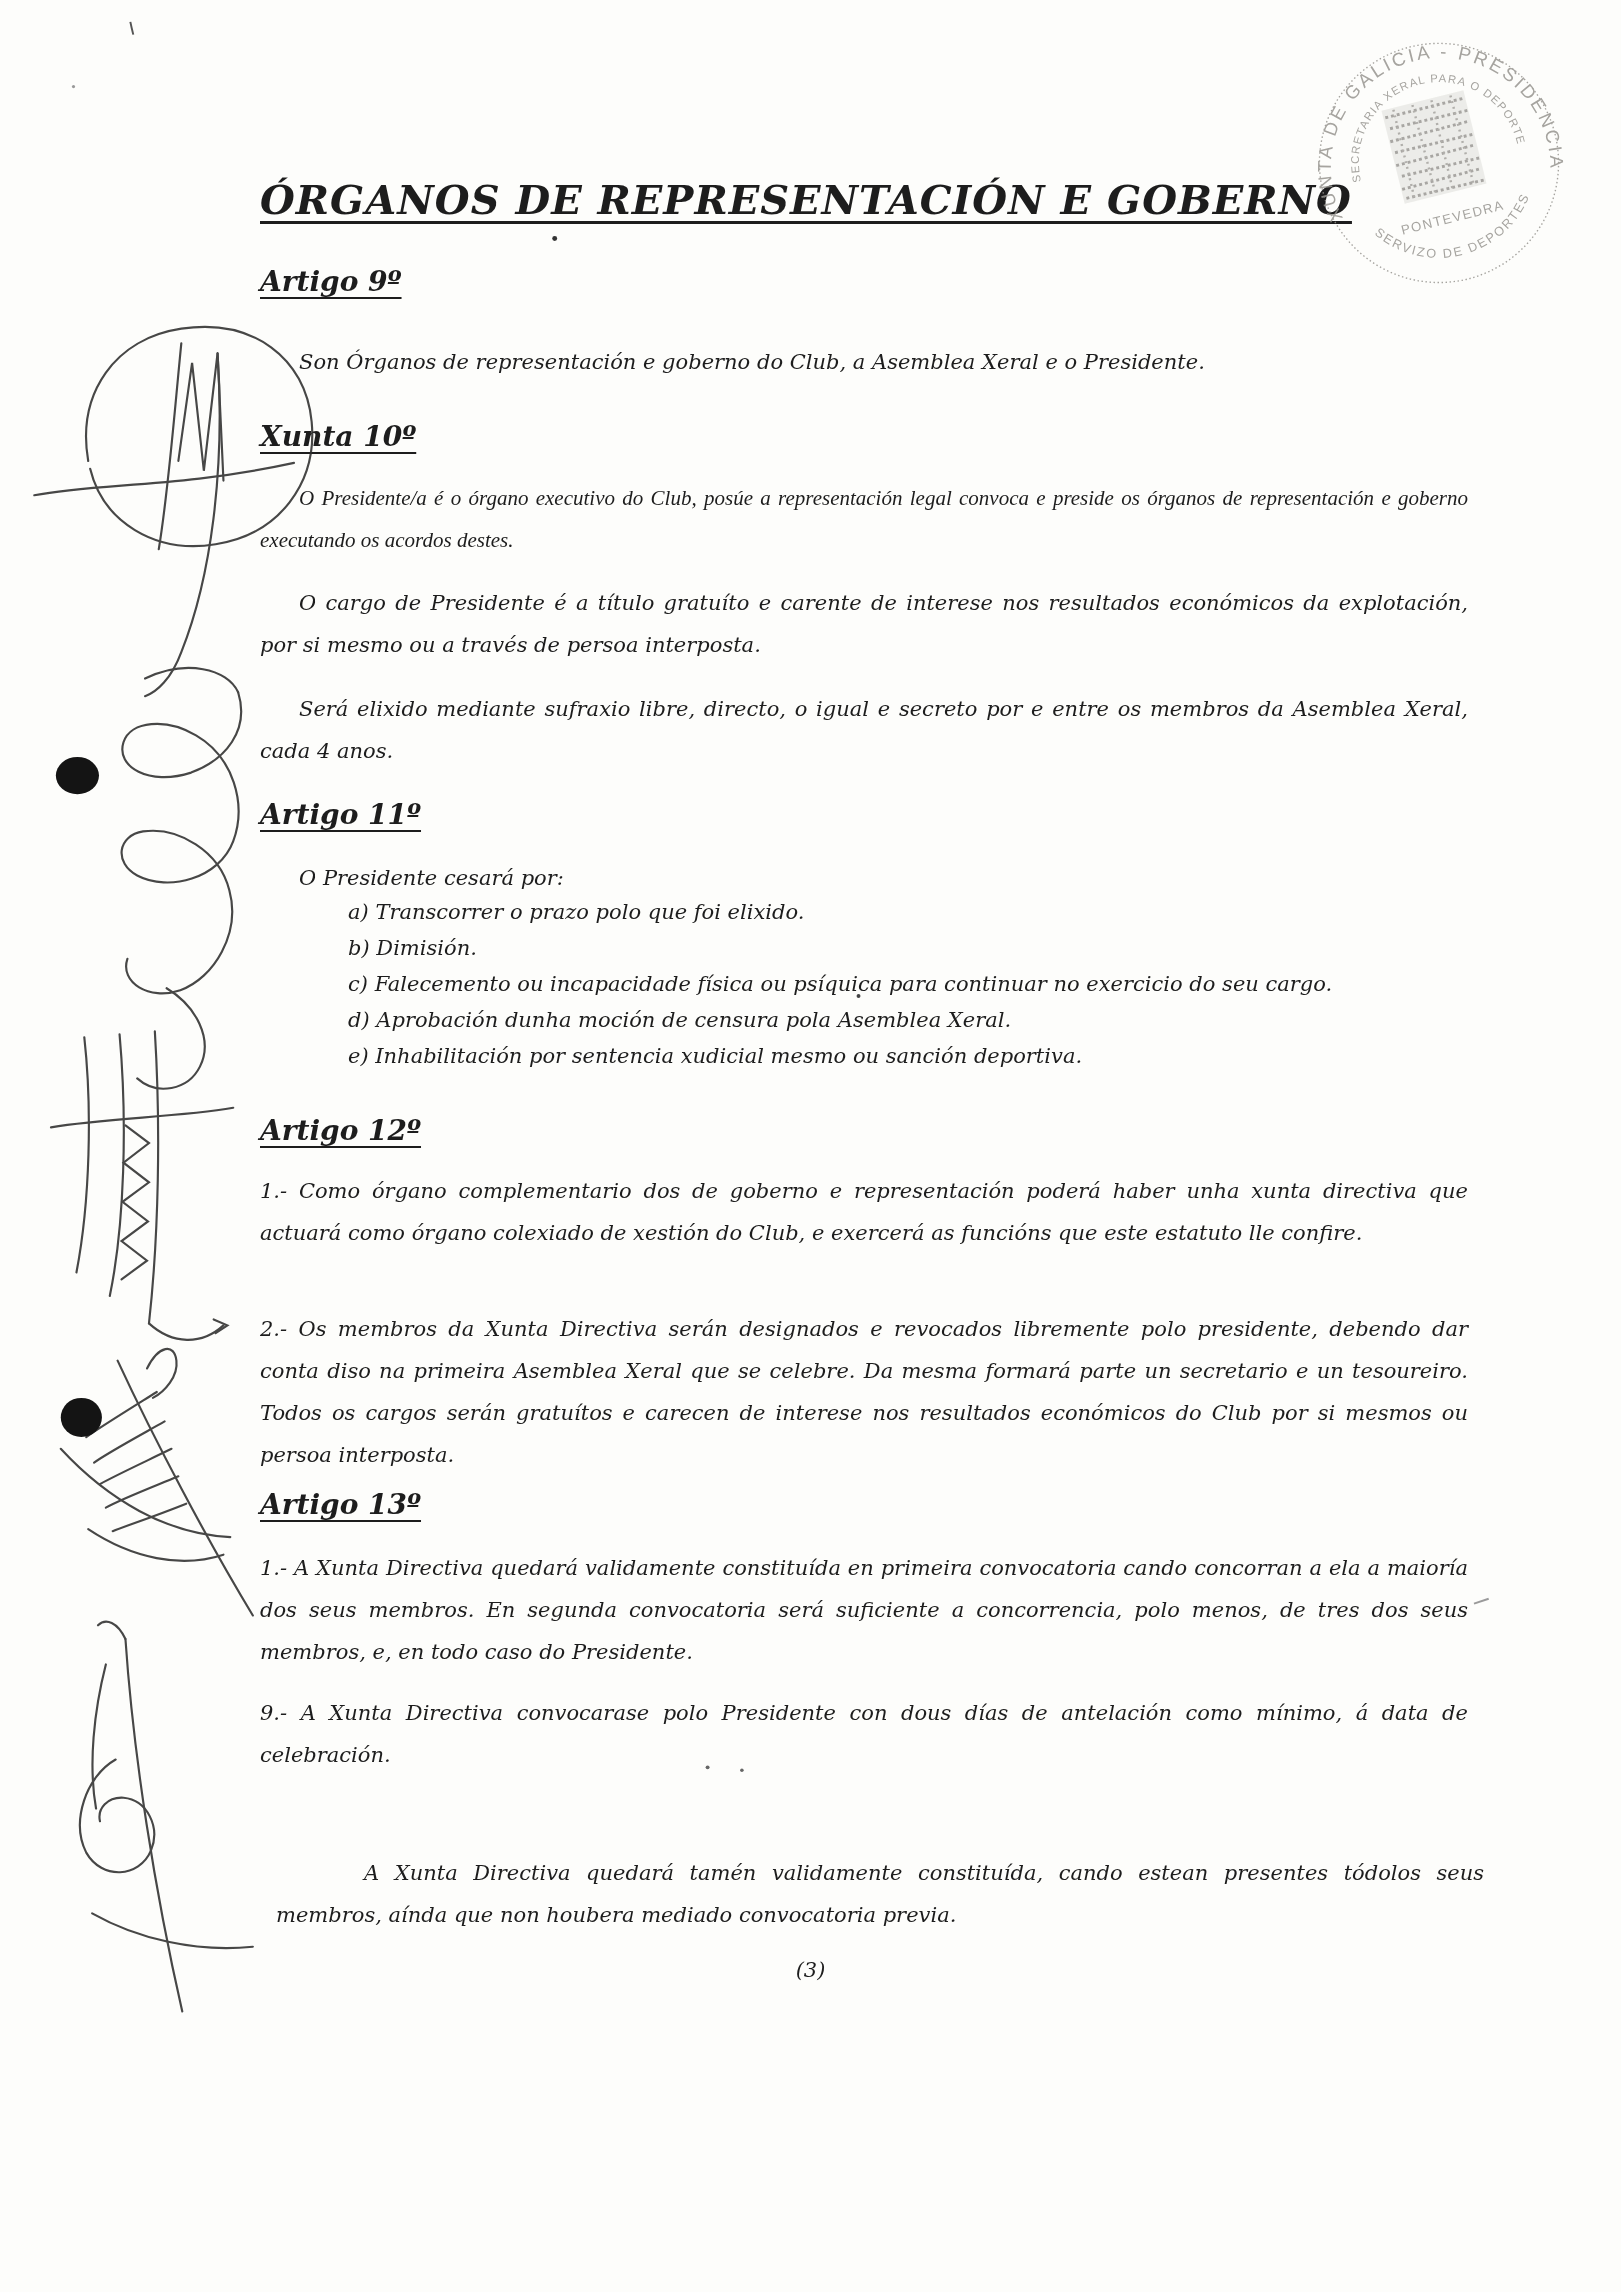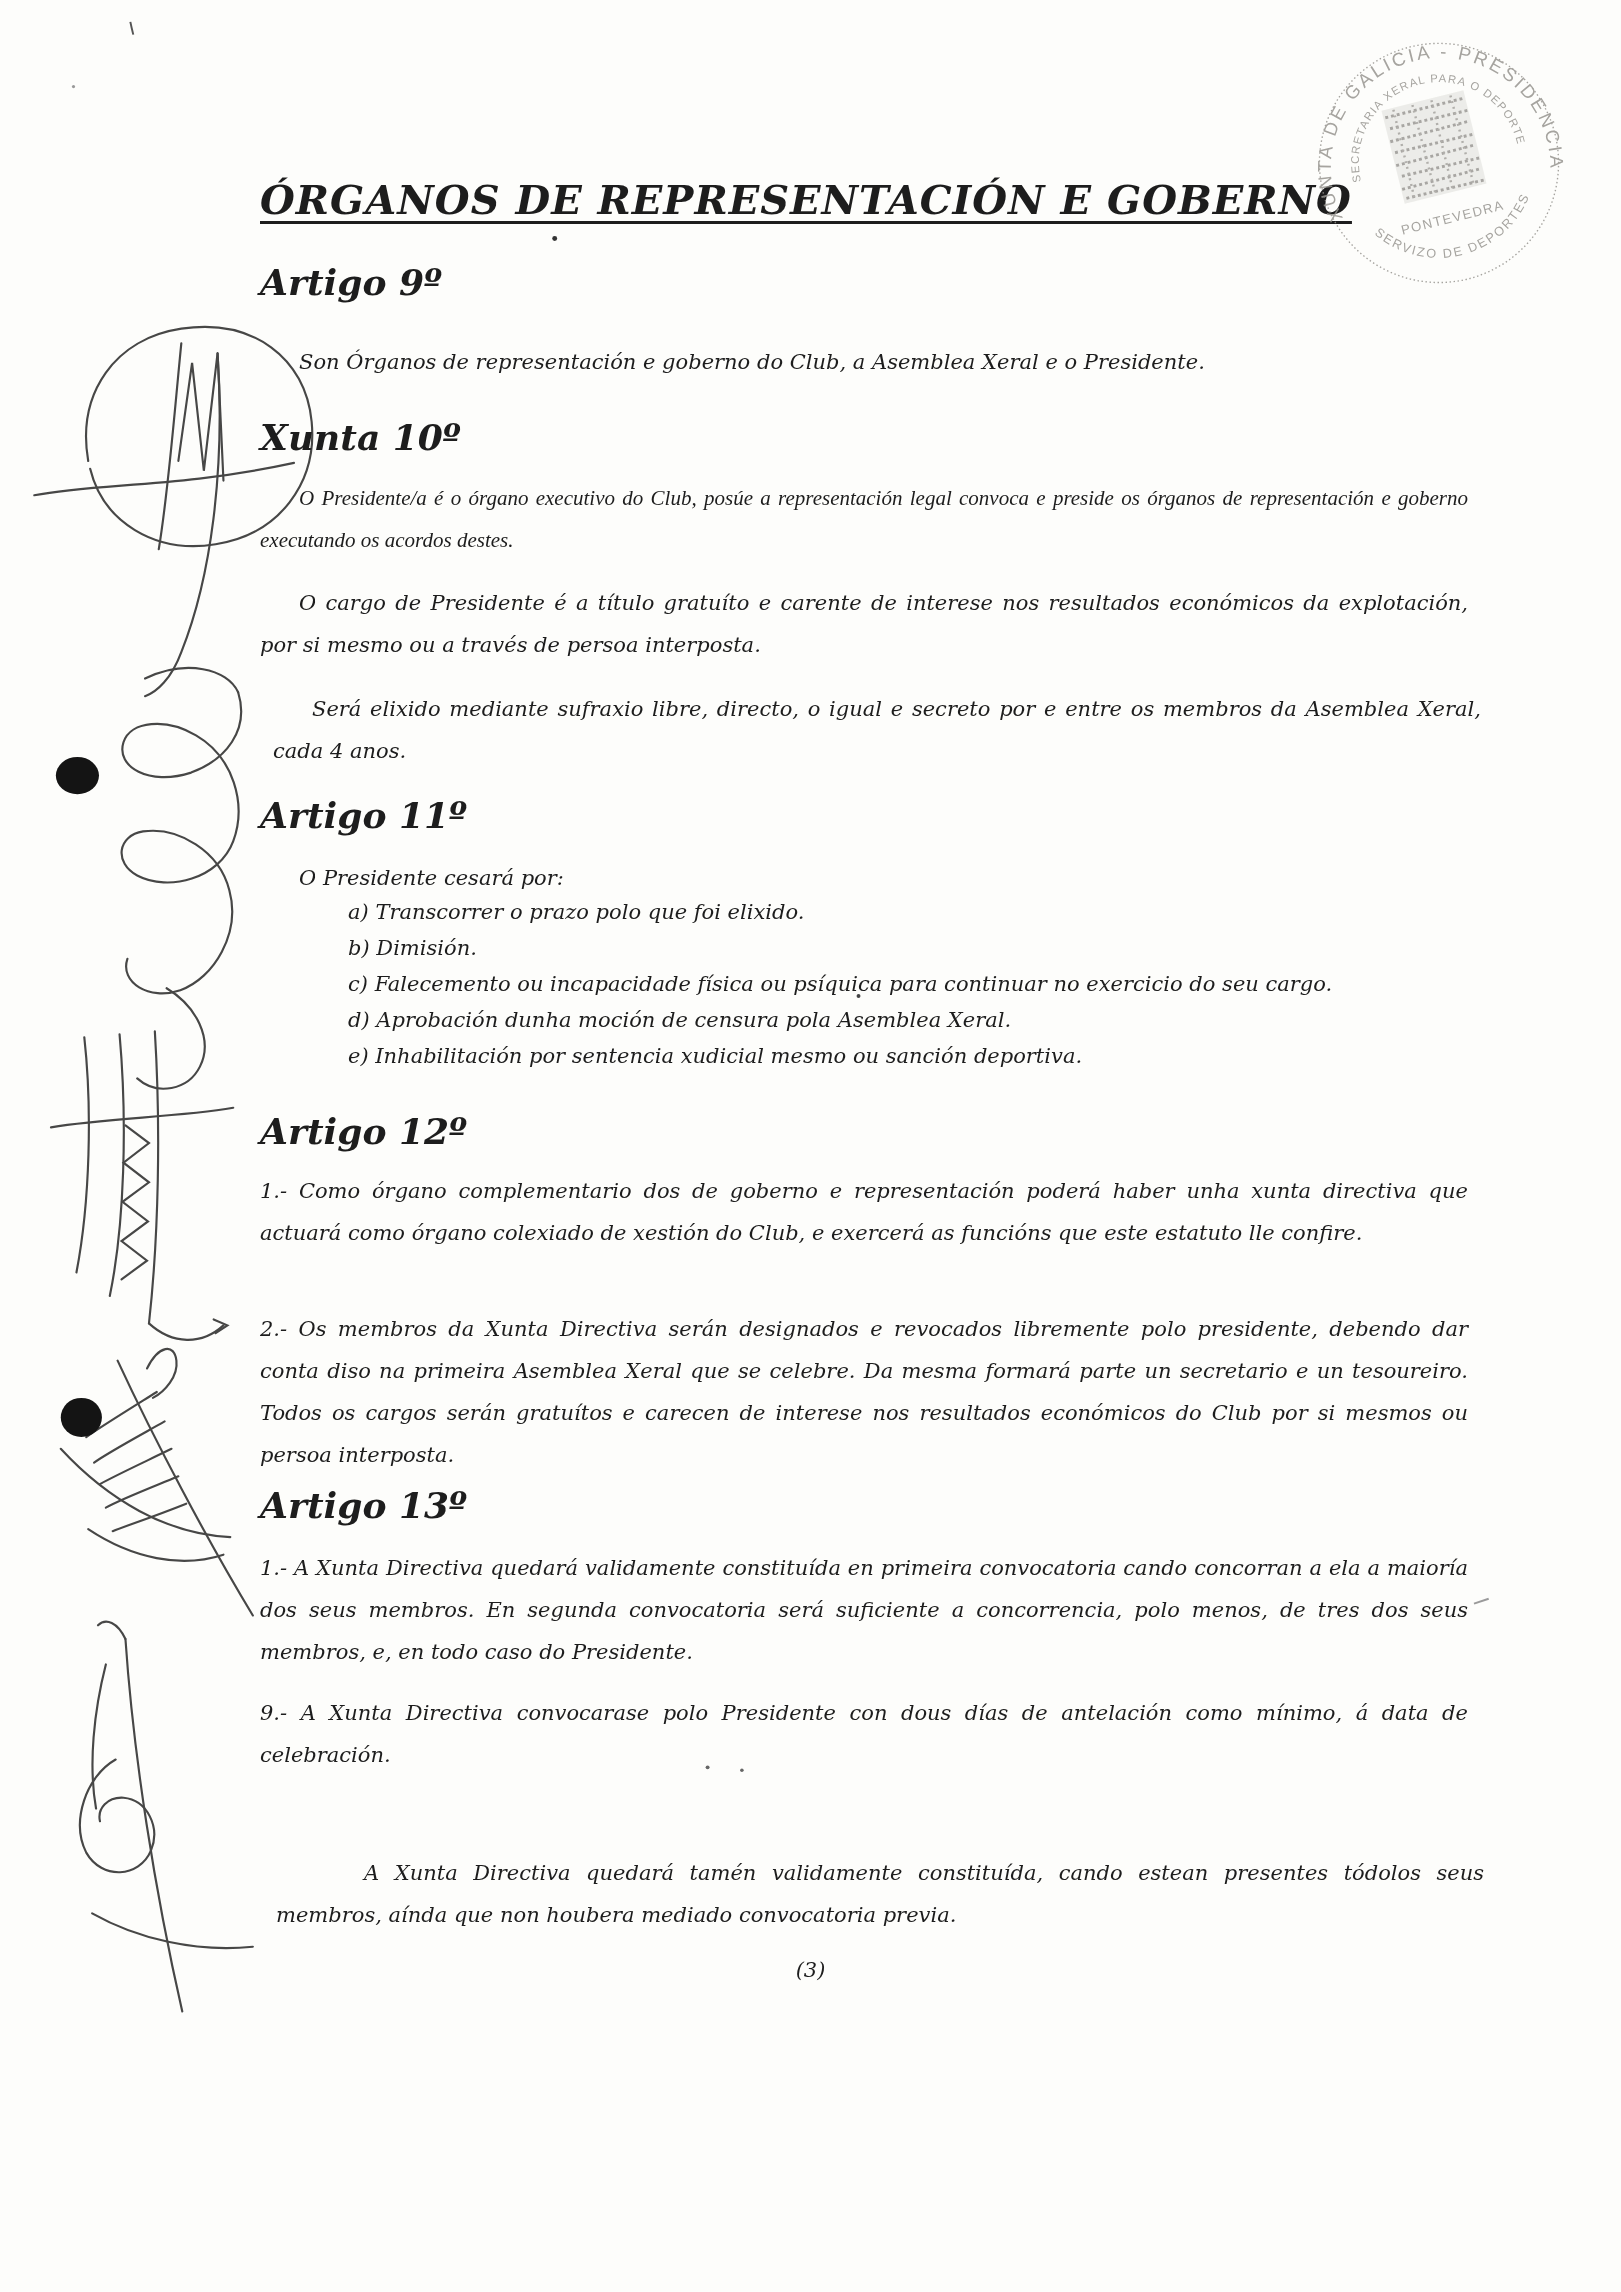--- a/index.html
+++ b/index.html
@@ -5,22 +5,22 @@
   html,body{margin:0;padding:0;background:#6e6e6e;}
   .page{
     position:relative;width:1621px;height:2293px;margin:0 auto;
     background:#fdfdfb;overflow:hidden;
     font-family:"DejaVu Serif","Liberation Serif",serif;color:#1d1d1d;
   }
   .tb{position:absolute;left:260px;width:1208px;font-style:italic;
       font-size:21px;line-height:42px;}
   .title{font-size:40px;font-weight:bold;letter-spacing:1px;width:auto;
       text-decoration:underline;text-decoration-thickness:2.9px;text-underline-offset:6.9px;}
-  .heading{font-size:36px;font-weight:bold;width:auto;
-      text-decoration-thickness:2px;text-underline-offset:5.9px;}
+  .heading{font-size:28px;font-weight:bold;width:auto;
+      text-decoration:underline;text-decoration-thickness:2px;text-underline-offset:5.9px;}
   .just{text-align:justify;}
   .ind40{text-indent:39px;}
   .ind90{text-indent:88px;}
   .list{left:348px;width:1127px;line-height:36px;}
   .list div{white-space:nowrap;}
   .pageno{left:0;width:1621px;text-align:center;}
   .overlay{position:absolute;left:0;top:0;pointer-events:none;}
   .stamp{position:absolute;left:1292px;top:13.7px;width:294px;height:294px;opacity:.85;}
 </style>
 </head>
@@ -29,21 +29,21 @@
 <div class="page">
 
   <div class="tb title" style="top:179px;">ÓRGANOS DE REPRESENTACIÓN E GOBERNO</div>
 
   <div class="tb heading" style="top:261px;">Artigo 9º</div>
   <div class="tb ind40" style="top:341px;">Son Órganos de representación e goberno do Club, a Asemblea Xeral e o Presidente.</div>
 
   <div class="tb heading" style="top:416px;">Xunta 10º</div>
   <div class="tb ind40 just" style="top:477px;font-family:Liberation Serif, serif;">O Presidente/a é o órgano executivo do Club, posúe a representación legal convoca e preside os órganos de representación e goberno executando os acordos destes.</div>
   <div class="tb ind40 just" style="top:582px;">O cargo de Presidente é a título gratuíto e carente de interese nos resultados económicos da explotación, por si mesmo ou a través de persoa interposta.</div>
-  <div class="tb ind40 just" style="top:688px;margin-left:13px;">Será elixido mediante sufraxio libre, directo, o igual e secreto por e entre os membros da Asemblea Xeral, cada 4 anos.</div>
+  <div class="tb ind40 just" style="top:688px;">Será elixido mediante sufraxio libre, directo, o igual e secreto por e entre os membros da Asemblea Xeral, cada 4 anos.</div>
 
   <div class="tb heading" style="top:794px;">Artigo 11º</div>
   <div class="tb ind40" style="top:857px;">O Presidente cesará por:</div>
   <div class="tb list" style="top:894px;">
     <div>a) Transcorrer o prazo polo que foi elixido.</div>
     <div>b) Dimisión.</div>
     <div>c) Falecemento ou incapacidade física ou psíquica para continuar no exercicio do seu cargo.</div>
     <div>d) Aprobación dunha moción de censura pola Asemblea Xeral.</div>
     <div>e) Inhabilitación por sentencia xudicial mesmo ou sanción deportiva.</div>
   </div>

